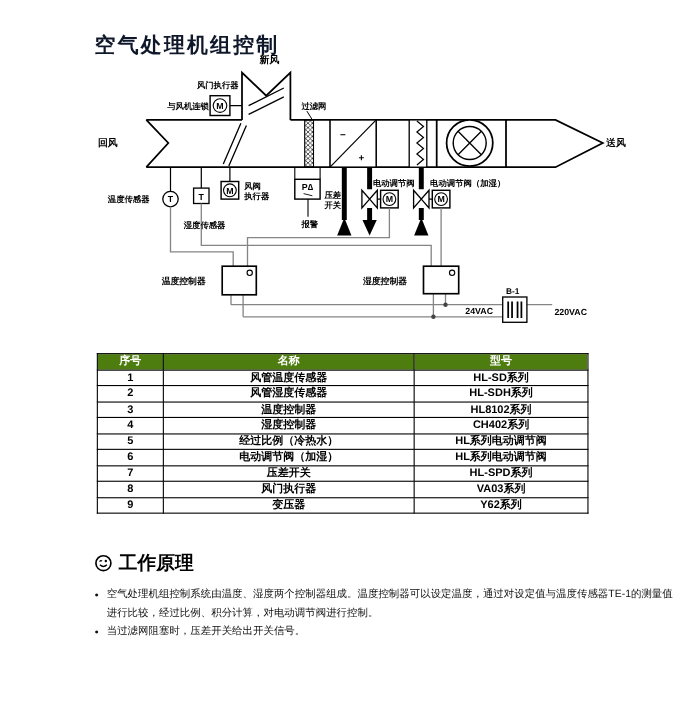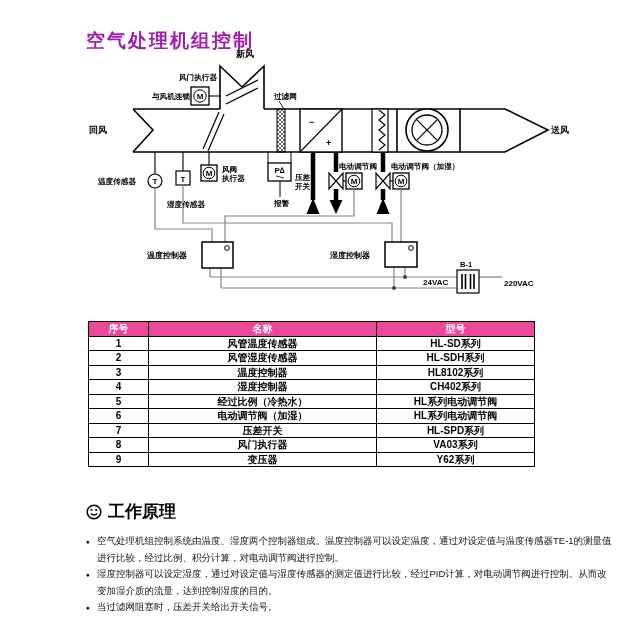--- a/index.html
+++ b/index.html
@@ -2,38 +2,38 @@
 <html><head>
 <meta charset="utf-8">
 <style>
   html,body{margin:0;padding:0;}
   body{
     width:618px;height:643px;position:relative;background:#ffffff;
     font-family:"Liberation Sans",sans-serif;color:#000;overflow:hidden;
   }
   .page-title{
     position:absolute;left:86px;top:28px;margin:0;
-    font-size:19px;font-weight:bold;letter-spacing:2px;color:#a21caf;
+    font-size:19px;font-weight:bold;letter-spacing:2px;color:#0f172a;
   }
   svg text{font-family:"Liberation Sans",sans-serif;font-weight:bold;fill:#000;}
   .lbl{font-size:7.6px;}
   .lbl9{font-size:9px;}
   .lbl8{font-size:8px;}
   .sym{font-size:8px;}
 
   table.components{
     position:absolute;left:88px;top:321px;width:446px;
     border-collapse:collapse;table-layout:fixed;
   }
   table.components th,table.components td{
     border:1.6px solid #000;font-size:10px;font-weight:bold;
     text-align:center;padding:0;height:13.5px;line-height:13.5px;
     overflow:hidden;white-space:nowrap;
   }
-  table.components th{background:#ec4899;color:#fff;}
+  table.components th{background:#4d7c0f;color:#fff;}
 
   .principle{position:absolute;left:86px;top:500px;width:530px;}
   .principle-head{display:flex;align-items:center;gap:6px;}
   .principle-title{font-size:17px;font-weight:bold;margin:0;}
   .smiley{width:16px;height:16px;display:inline-block;}
   ul.bullets{
     list-style:none;margin:10px 0 0 0;padding:0;width:528px;
   }
   ul.bullets li{
     font-size:9.5px;line-height:16.5px;font-weight:400;color:#111;
@@ -274,16 +274,15 @@
     <svg class="smiley" viewBox="0 0 16 16">
       <circle cx="8" cy="8" r="6.8" fill="none" stroke="#000" stroke-width="1.5"></circle>
       <circle cx="10.2" cy="6" r="1.1" fill="#000"></circle>
       <path d="M4.5,6.5 Q5.5,5 6.8,6" fill="none" stroke="#000" stroke-width="1.1"></path>
       <path d="M4.8,9.5 Q8,12.5 11.2,9.5" fill="none" stroke="#000" stroke-width="1.3"></path>
     </svg>
     <h2 class="principle-title">工作原理</h2>
   </div>
   <ul class="bullets">
       <li>空气处理机组控制系统由温度、湿度两个控制器组成。温度控制器可以设定温度，通过对设定值与温度传感器TE-1的测量值进行比较，经过比例、积分计算，对电动调节阀进行控制。</li>
-      <li>湿度控制器可以设定湿度，通过对设定值与湿度传感器的测定值进行比较，经过PID计算，对电动调节阀进行控制。从而改变加湿介质的流量，达到控制湿度的目的。</li>
       <li>当过滤网阻塞时，压差开关给出开关信号。</li>
     </ul>
 </div>
 
 </body></html>

